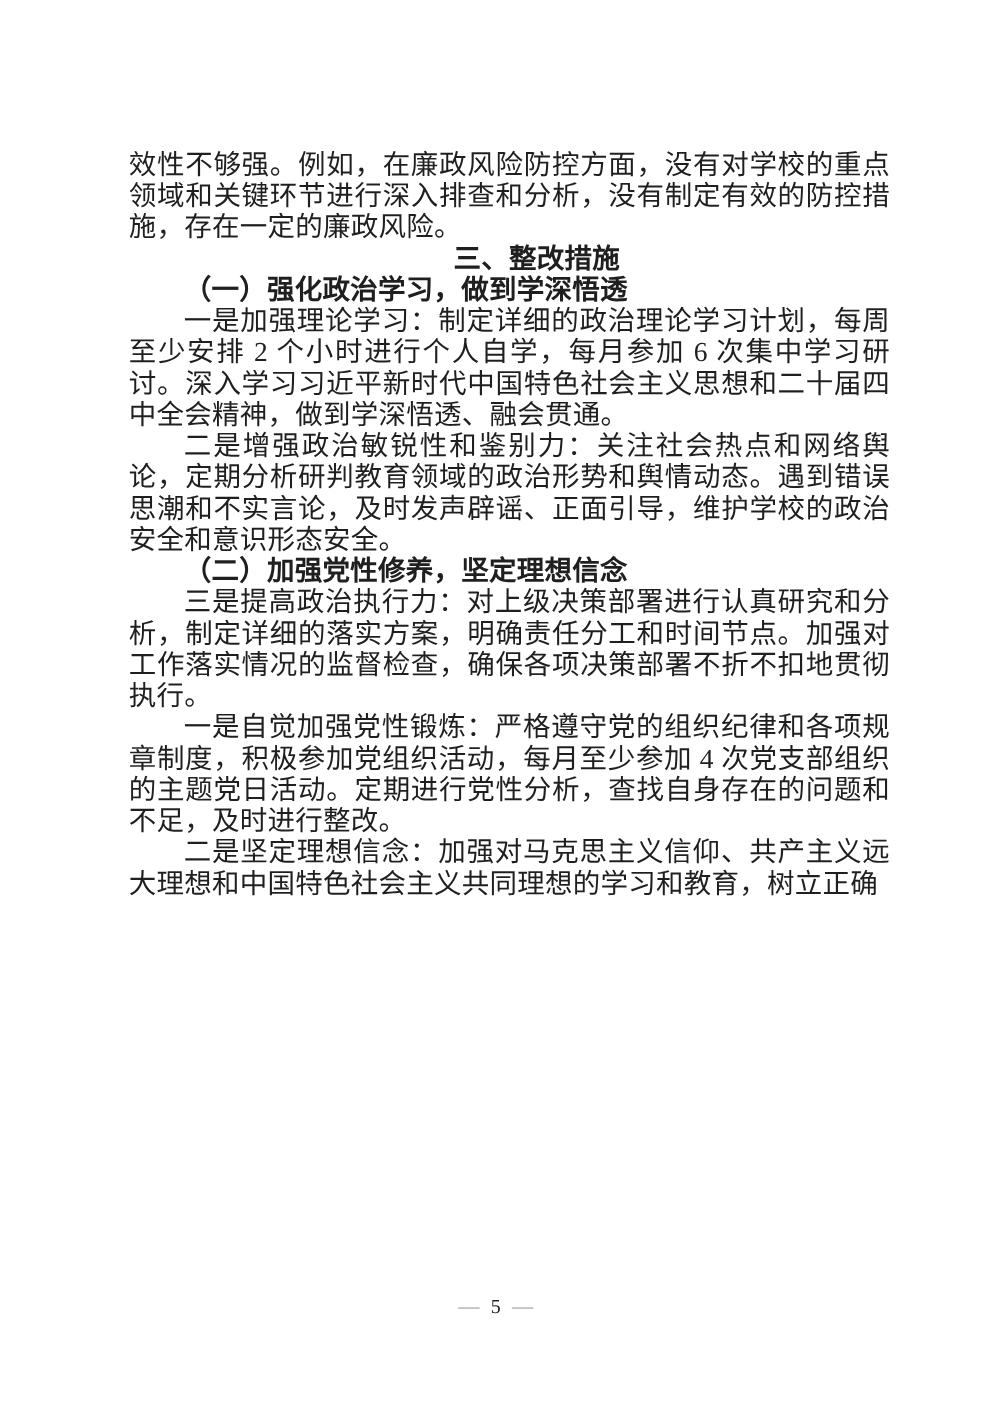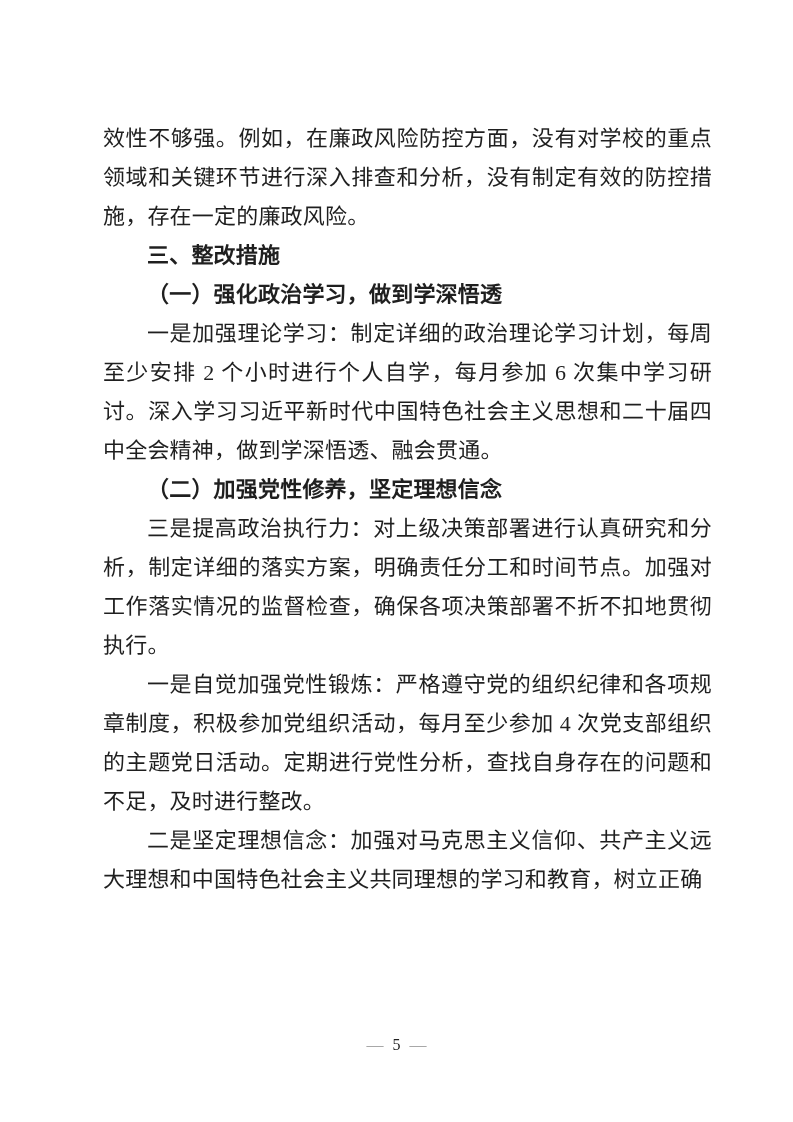--- a/index.html
+++ b/index.html
@@ -19,33 +19,33 @@
   .content {
     position: absolute;
     left: 103px;
     top: 119px;
     width: 609px;
   }
   .para {
     margin: 0;
     padding: 0;
     font-size: 22px;
-    line-height: 39px;
+    line-height: 25px;
     text-align: justify;
     text-indent: 2em;
     font-weight: 400;
     letter-spacing: 0.2px;
   }
   .para.continuation {
     text-indent: 0;
   }
   .para.heading1 {
     font-family: "Liberation Sans", "DejaVu Sans", sans-serif;
     font-weight: 700;
-    text-align: left;
+    text-align: center;
   }
   .para.heading2 {
     font-weight: 700;
     text-align: left;
   }
   .footer {
     position: absolute;
     top: 1034px;
     left: 0;
     width: 100%;
@@ -65,20 +65,21 @@
 </style>
 </head>
 <body>
 
 <div class="page">
   <div class="content">
       <p class="para continuation">效性不够强。例如，在廉政风险防控方面，没有对学校的重点领域和关键环节进行深入排查和分析，没有制定有效的防控措施，存在一定的廉政风险。</p>
       <p class="para heading1">三、整改措施</p>
       <p class="para heading2">（一）强化政治学习，做到学深悟透</p>
       <p class="para body">一是加强理论学习：制定详细的政治理论学习计划，每周至少安排 2 个小时进行个人自学，每月参加 6 次集中学习研讨。深入学习习近平新时代中国特色社会主义思想和二十届四中全会精神，做到学深悟透、融会贯通。</p>
+      <p class="para body">二是增强政治敏锐性和鉴别力：关注社会热点和网络舆论，定期分析研判教育领域的政治形势和舆情动态。遇到错误思潮和不实言论，及时发声辟谣、正面引导，维护学校的政治安全和意识形态安全。</p>
       <p class="para heading2">（二）加强党性修养，坚定理想信念</p>
       <p class="para body">三是提高政治执行力：对上级决策部署进行认真研究和分析，制定详细的落实方案，明确责任分工和时间节点。加强对工作落实情况的监督检查，确保各项决策部署不折不扣地贯彻执行。</p>
       <p class="para body">一是自觉加强党性锻炼：严格遵守党的组织纪律和各项规章制度，积极参加党组织活动，每月至少参加 4 次党支部组织的主题党日活动。定期进行党性分析，查找自身存在的问题和不足，及时进行整改。</p>
       <p class="para body">二是坚定理想信念：加强对马克思主义信仰、共产主义远大理想和中国特色社会主义共同理想的学习和教育，树立正确</p>
     </div>
   <div class="footer">
     <span class="dash">—</span><span class="pagenum">5</span><span class="dash">—</span>
   </div>
 </div>
 

